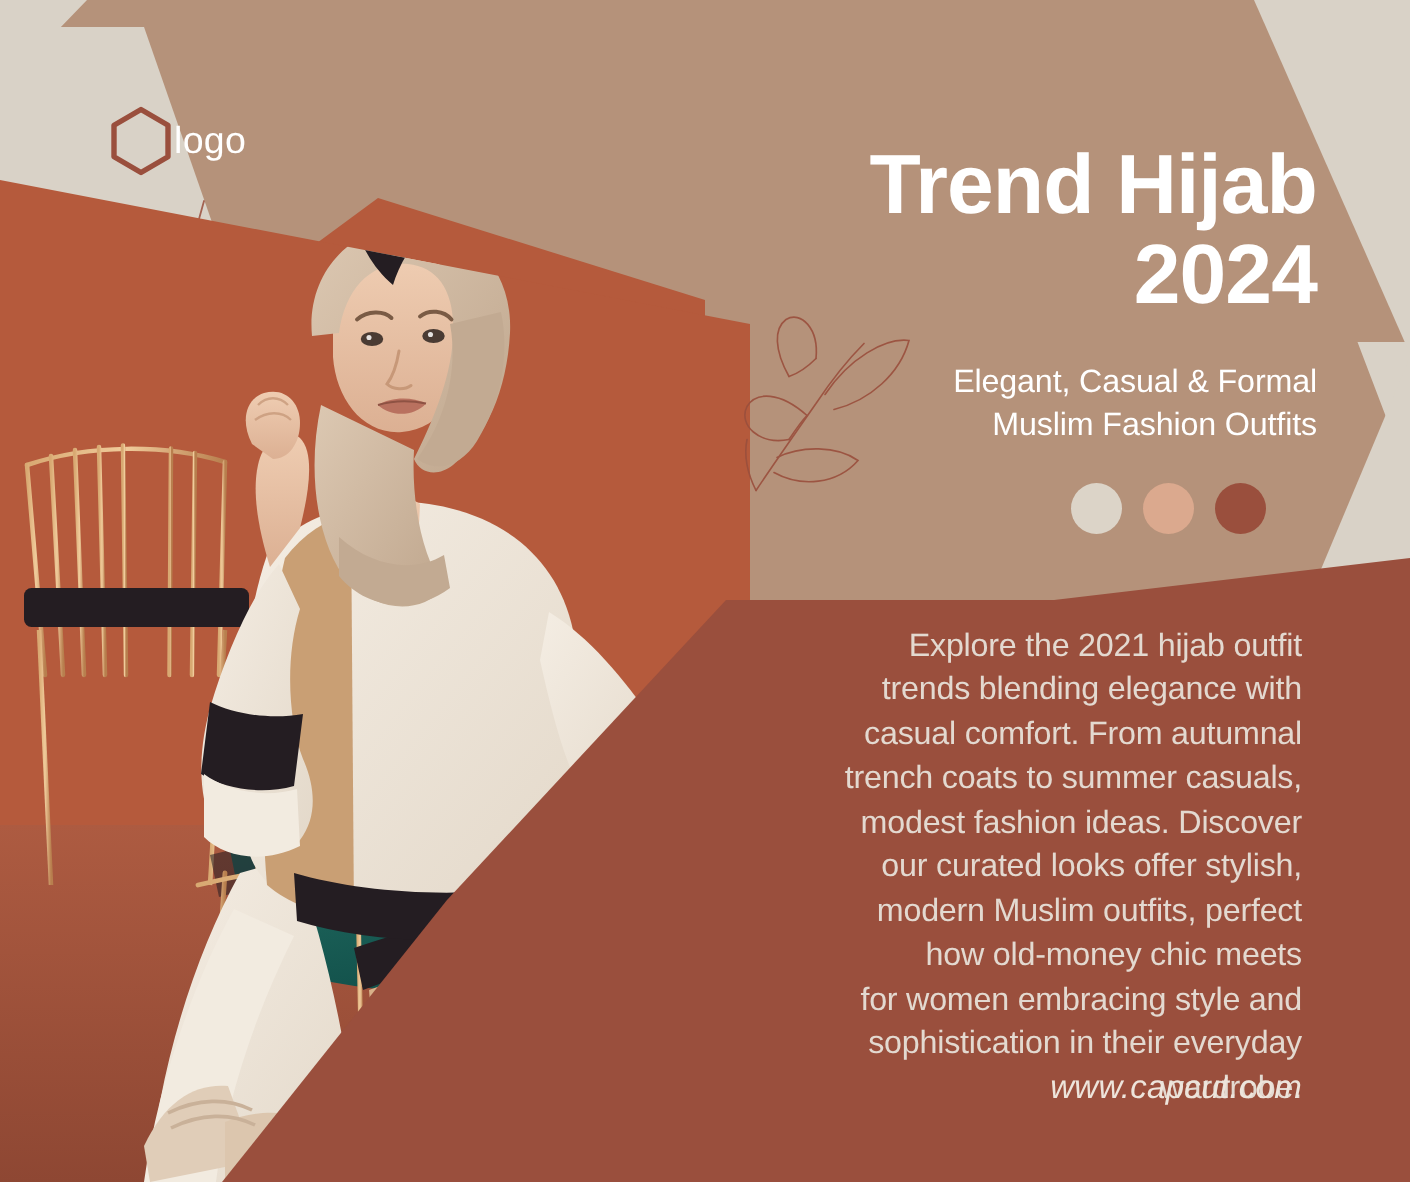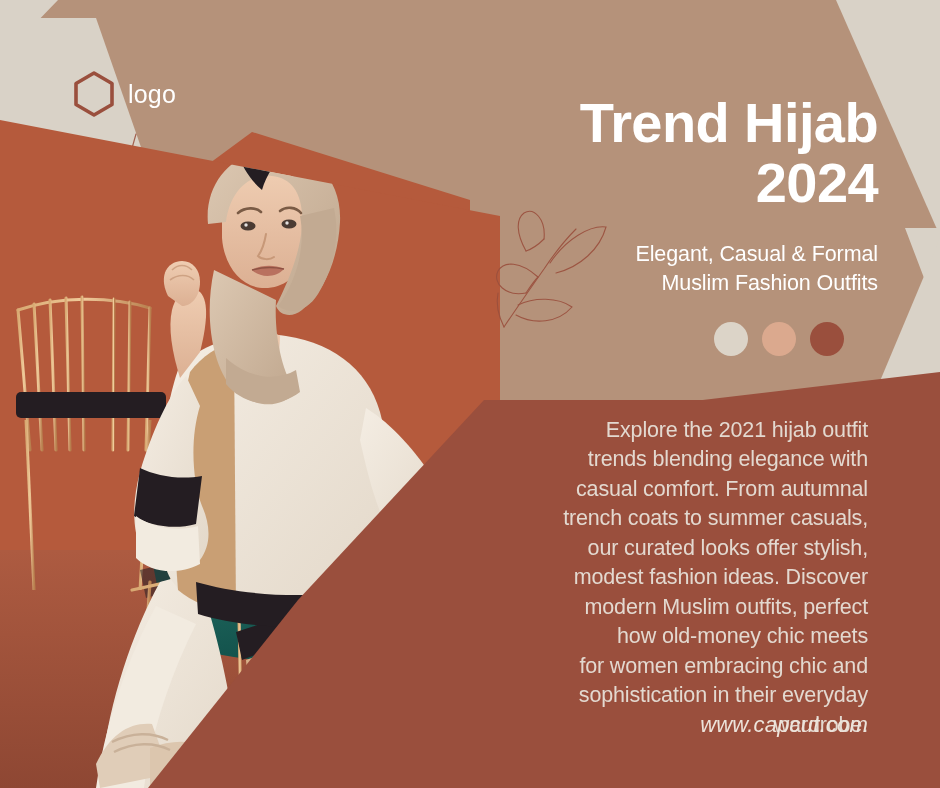--- a/index.html
+++ b/index.html
@@ -95,21 +95,21 @@
   .photo{
     position:absolute;
     left:0;top:120px;width:500px;height:668px;
     clip-path:polygon(0 0, 500px 96px, 500px 430px, 470px 520px, 318px 668px, 0 668px);
   }
   .photo-inner{position:absolute;inset:0;}
 
   
   .logo-wrap{
     position:absolute;left:72px;top:70px;
-    display:flex;align-items:center;gap:12px;
+    display:flex;align-items:center;gap:0;
   }
   .logo-mark{width:44px;height:48px;display:block;}
   .logo-text{
     color:#ffffff;font-size:25px;line-height:1;font-weight:400;letter-spacing:.2px;
   }
 
   
   .headline{
     position:absolute;left:560px;top:93px;width:318px;
     text-align:right;
@@ -358,24 +358,24 @@
     <span class="swatch" style="background: rgb(220, 212, 200);"></span>
     <span class="swatch" style="background: rgb(219, 169, 142);"></span>
     <span class="swatch" style="background: rgb(154, 79, 61);"></span>
   </div>
 
   <div class="body-copy">
     <span>Explore the 2021 hijab outfit</span>
     <span>trends blending elegance with</span>
     <span>casual comfort. From autumnal</span>
     <span>trench coats to summer casuals,</span>
+    <span>modest fashion ideas. Discover</span>
     <span>our curated looks offer stylish,</span>
-    <span>modest fashion ideas. Discover</span>
     <span>modern Muslim outfits, perfect</span>
     <span>how old-money chic meets</span>
-    <span>for women embracing chic and</span>
+    <span>for women embracing style and</span>
     <span>sophistication in their everyday</span>
     <span>wardrobe.</span>
   </div>
 
   <div class="url">www.capcut.com</div>
 
 </div>
 
 </body></html>

